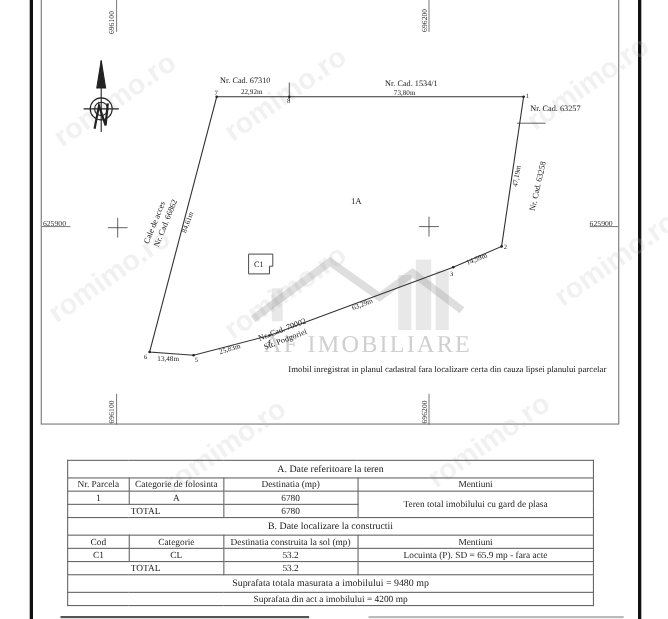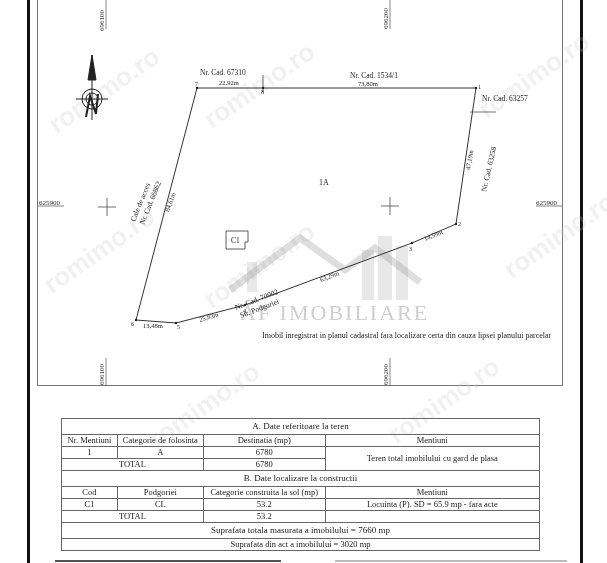--- a/index.html
+++ b/index.html
@@ -134,58 +134,58 @@
     <col style="width:56px">
       <col style="width:86px">
       <col style="width:122px">
       <col style="width:215px">
   </colgroup>
   <tbody>
       <tr>
         <td class="sec" colspan="4">A. Date referitoare la teren</td>
       </tr>
   <tr>
-    <td>Nr. Mentiuni</td>
+    <td>Nr. Parcela</td>
     <td>Categorie de folosinta</td>
     <td>Destinatia (mp)</td>
     <td>Mentiuni</td>
   </tr>
   <tr>
     <td>1</td>
     <td>A</td>
     <td>6780</td>
     <td rowspan="2">Teren total imobilului cu gard de plasa</td>
   </tr>
   <tr>
     <td colspan="2">TOTAL</td>
     <td>6780</td>
   </tr>
   <tr>
         <td class="sec" colspan="4">B. Date localizare la constructii</td>
       </tr>
   <tr>
     <td>Cod</td>
-    <td>Podgoriei</td>
-    <td>Categorie construita la sol (mp)</td>
+    <td>Categorie</td>
+    <td>Destinatia construita la sol (mp)</td>
     <td>Mentiuni</td>
   </tr>
   <tr>
     <td>C1</td>
     <td>CL</td>
     <td>53.2</td>
     <td>Locuinta (P). SD = 65.9 mp - fara acte</td>
   </tr>
   <tr>
     <td colspan="2">TOTAL</td>
     <td>53.2</td>
     <td></td>
   </tr>
   <tr>
-        <td class="sec" colspan="4">Suprafata totala masurata a imobilului = 7660 mp</td>
+        <td class="sec" colspan="4">Suprafata totala masurata a imobilului = 9480 mp</td>
       </tr>
   <tr>
-        <td colspan="4">Suprafata din act a imobilului = 3020 mp</td>
+        <td colspan="4">Suprafata din act a imobilului = 4200 mp</td>
       </tr>
 </tbody>
   </table>
 
 <div class="footer-line" style="left:55px;width:226px;"></div>
 <div class="footer-line" style="left:335px;width:232px;background:#bbb;"></div>
 
 </body></html>

